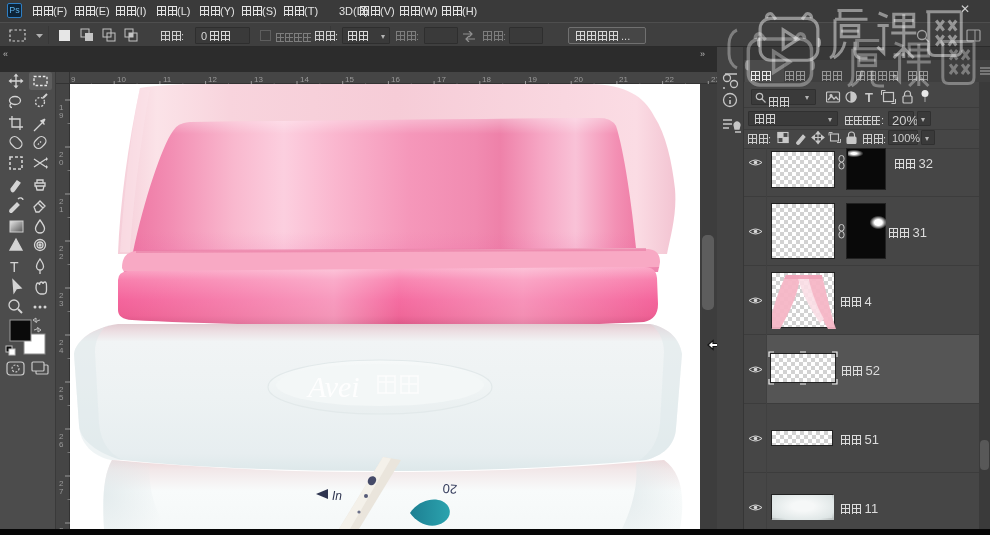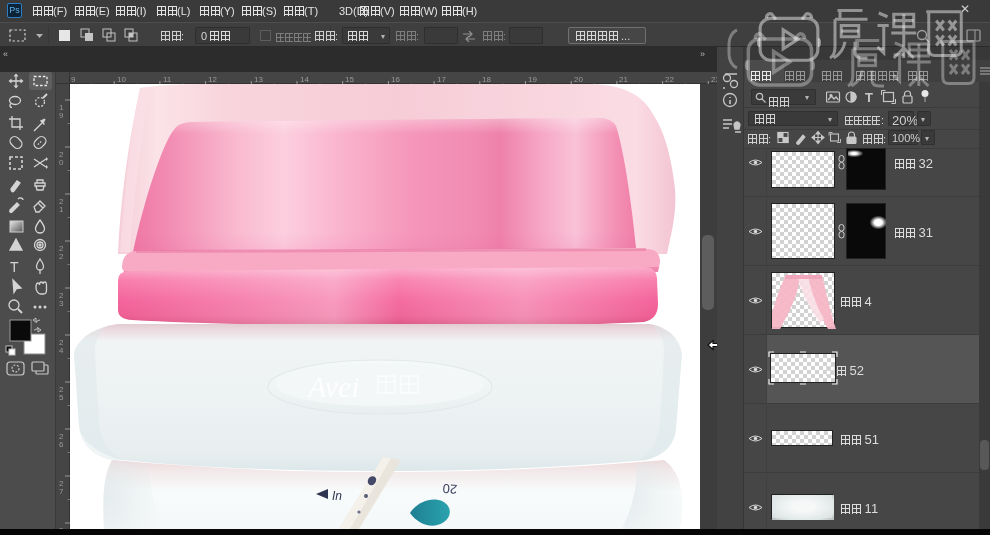--- a/index.html
+++ b/index.html
@@ -465,21 +465,21 @@
           <circle cx="7.5" cy="4.5" r="1.8" fill="#d8d8d8"></circle>
         </svg>
       <div class="abs checker" style="left:27px;top:156px;width:64px;height:56px;border:1px solid #222"></div>
       <svg class="abs" style="left:92.5px;top:177px" width="9" height="15">
           <rect x="2" y="0.5" width="5" height="6.5" rx="2.5" fill="none" stroke="#ccc"></rect>
           <rect x="2" y="7.5" width="5" height="6.5" rx="2.5" fill="none" stroke="#ccc"></rect>
         </svg>
       <div class="abs" style="left:102px;top:156px;width:40px;height:56px;background:#090909;border:1px solid #222">
         <div class="abs" style="left:22px;top:10px;width:17px;height:17px;background:radial-gradient(ellipse 65% 50% at 55% 50%,#fff 35%,rgba(255,255,255,0) 80%)"></div>
         </div>
-      <span class="lname" style="left:151px;top:178px"><i class="c"></i><i class="c"></i> 31</span>
+      <span class="lname" style="left:145px;top:178px"><i class="c"></i><i class="c"></i> 31</span>
 
       <svg class="eye" style="left:4px;top:249px">
           <path d="M1,4.5 Q7.5,-0.5 14,4.5 Q7.5,9.5 1,4.5 Z" stroke="#d8d8d8" fill="none"></path>
           <circle cx="7.5" cy="4.5" r="1.8" fill="#d8d8d8"></circle>
         </svg>
       <div class="abs checker" style="left:27px;top:225px;width:64px;height:56px;border:1px solid #222">
         <svg width="64" height="56" viewBox="0 0 64 56">
           <path d="M14,2 L28,2 C27,20 18,38 8,56 L0,56 L0,40 C4,26 8,14 14,2 Z" fill="#f5b6c6" opacity="0.95"></path>
           <path d="M36,2 L50,2 C54,18 58,38 64,56 L56,56 C46,38 38,20 36,2 Z" fill="#f5b6c6" opacity="0.95"></path>
           <path d="M28,2 h8 c2,12 8,30 16,44 l-4,4 C38,36 30,20 26,6 z" fill="#fbdee5" opacity="0.9"></path>
@@ -490,21 +490,21 @@
       <svg class="eye" style="left:4px;top:318px">
           <path d="M1,4.5 Q7.5,-0.5 14,4.5 Q7.5,9.5 1,4.5 Z" stroke="#d8d8d8" fill="none"></path>
           <circle cx="7.5" cy="4.5" r="1.8" fill="#d8d8d8"></circle>
         </svg>
       <div class="abs checker" style="left:26px;top:306px;width:66px;height:30px;border:1px solid #222"></div>
       <svg class="abs" style="left:24px;top:304px" width="70" height="34" viewBox="0 0 70 34">
         <g stroke="#efefef" fill="none" stroke-width="1.2">
           <path d="M1,6 V1 H6 M64,1 H69 V6 M69,28 V33 H64 M6,33 H1 V28 M32,1 h6 M32,33 h6"></path>
         </g>
         </svg>
-      <span class="lname" style="left:82px;top:316px"><i class="c"></i><i class="c"></i> 52</span>
+      <span class="lname" style="left:98px;top:316px"><i class="c"></i><i class="c"></i> 52</span>
 
       <svg class="eye" style="left:4px;top:387px">
           <path d="M1,4.5 Q7.5,-0.5 14,4.5 Q7.5,9.5 1,4.5 Z" stroke="#d8d8d8" fill="none"></path>
           <circle cx="7.5" cy="4.5" r="1.8" fill="#d8d8d8"></circle>
         </svg>
       <div class="abs checker" style="left:27px;top:383px;width:62px;height:16px;border:1px solid #222"></div>
       <span class="lname" style="left:97px;top:385px"><i class="c"></i><i class="c"></i> 51</span>
 
       <svg class="eye" style="left:4px;top:456px">
           <path d="M1,4.5 Q7.5,-0.5 14,4.5 Q7.5,9.5 1,4.5 Z" stroke="#d8d8d8" fill="none"></path>

